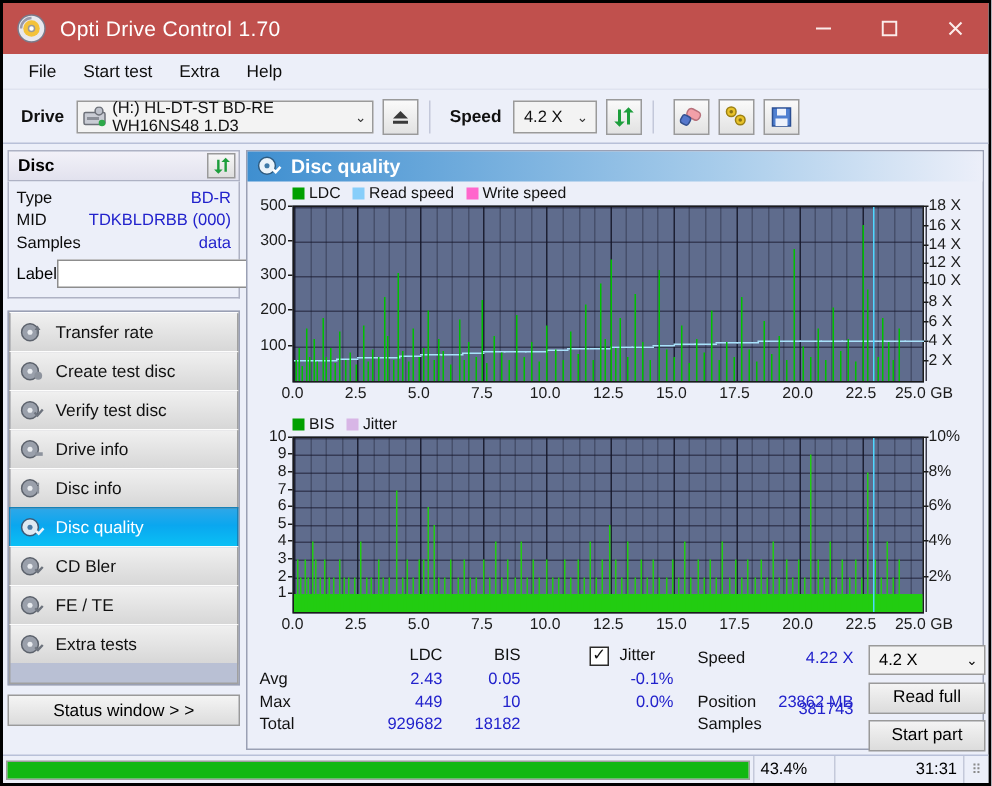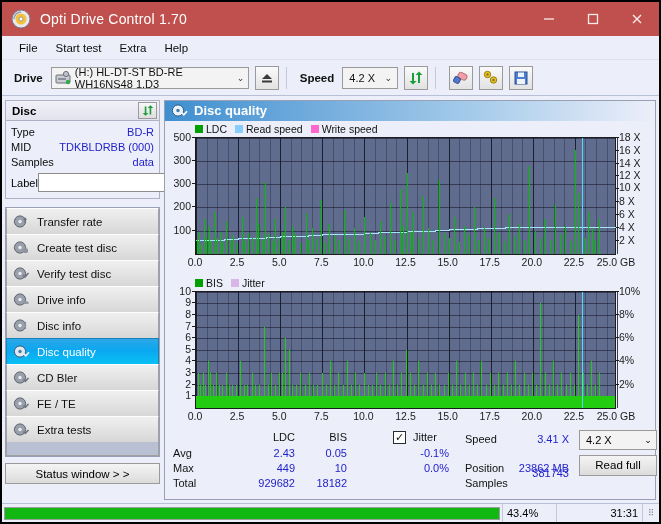--- a/index.html
+++ b/index.html
@@ -1003,31 +1003,32 @@
         <div class="st hdr" style="left:8px; top:33px">Max</div>
         <div class="st val" style="left:86px; top:33px; width:44px">449</div>
         <div class="st val" style="left:138px; top:33px; width:44px">10</div>
         <div class="st val" style="left:238px; top:33px; width:46px">0.0%</div>
 
         <div class="st hdr" style="left:8px; top:48px">Total</div>
         <div class="st val" style="left:70px; top:48px; width:60px">929682</div>
         <div class="st val" style="left:132px; top:48px; width:50px">18182</div>
 
         <div class="st hdr" style="left:300px; top:4px">Speed</div>
-        <div class="st val" style="left:348px; top:4px; width:56px">3.41 X</div>
+        <div class="st val" style="left:348px; top:4px; width:56px">4.22 X</div>
         <div class="st hdr" style="left:300px; top:33px">Position</div>
         <div class="st val" style="left:340px; top:33px; width:64px">23862 MB</div>
         <div class="st hdr" style="left:300px; top:48px">Samples</div>
         <div class="st val" style="left:340px; top:38px; width:64px">381743</div>
 
         <div class="scombo" style="left:414px; top:1px">
           <span>4.2 X</span>
           <span class="caret">⌄</span>
         </div>
         <div class="sbtn" style="left:414px; top:26px">Read full</div>
+        <div class="sbtn" style="left:414px; top:51px">Start part</div>
       </div>
     </div>
   </div>
 
   <div class="statusbar">
     <div class="sb-cell sb-prog">
       <div class="progress">
           <i id="progfill" style="width: 100%; background: rgb(18, 184, 18);"></i>
         </div>
     </div>

